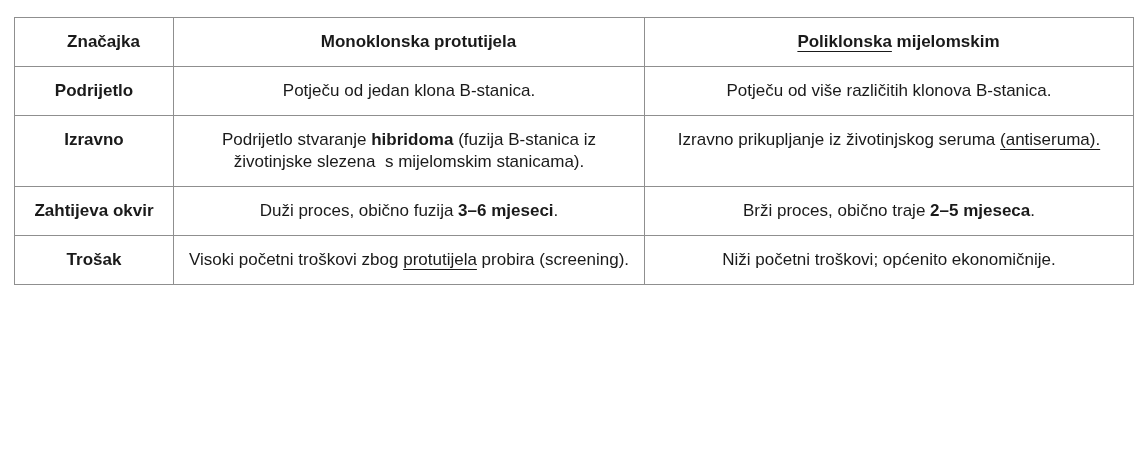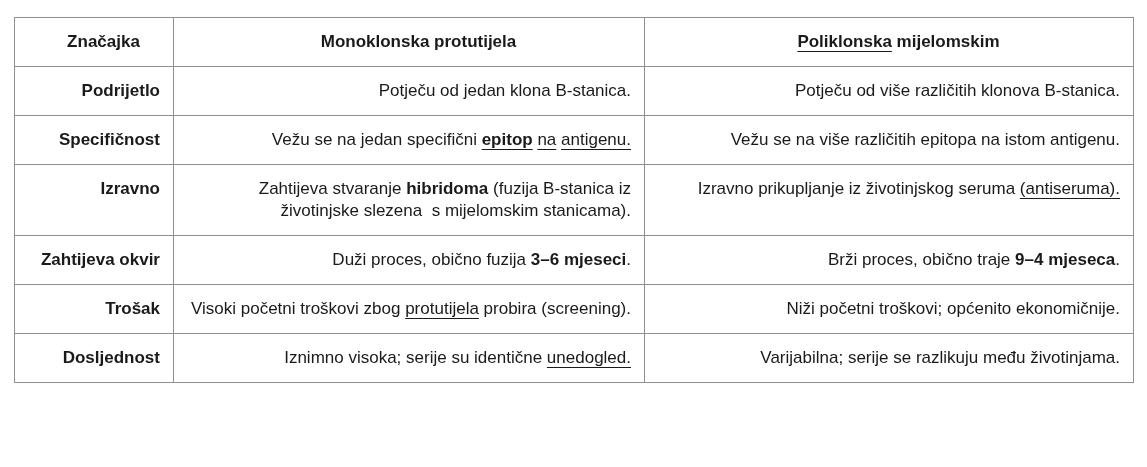--- a/index.html
+++ b/index.html
@@ -23,26 +23,25 @@
     width: 1119px;
     border: 1px solid #636363;
   }
   table.cmp th, table.cmp td {
     border: 1px solid #8f8f8f;
     padding: 13px 13px;
     vertical-align: top;
     font-size: 17px;
     line-height: 22px;
     font-weight: 400;
-    text-align: right;
+    text-align: center;
     white-space: pre-wrap;
     overflow: hidden;
   }
   table.cmp thead th {
-    text-align: center;
     font-weight: 700;
     padding-left: 32px;
   }
   table.cmp tbody th {
     font-weight: 700;
   }
   .b { font-weight: 700; }
   .sq {
     text-decoration-line: underline;
     text-decoration-style: wavy;
@@ -70,39 +69,29 @@
           <th><span class="b sq">Poliklonska</span><span class="b"> mijelomskim</span></th>
         </tr>
     </thead>
     <tbody>
         <tr>
           <th><span class="b">Podrijetlo</span></th>
           <td><span>Potječu od jedan klona B-stanica.</span></td>
           <td><span>Potječu od više različitih klonova B-stanica.</span></td>
         </tr>
         <tr>
-          <th><span class="b">Specifičnost</span></th>
-          <td><span>Vežu se na jedan specifični </span><span class="b sq">epitop</span><span> </span><span class="sq">na</span><span> </span><span class="sq">antigenu.</span></td>
-          <td><span>Vežu se na više različitih epitopa na istom antigenu.</span></td>
-        </tr>
-        <tr>
           <th><span class="b">Izravno</span></th>
-          <td><span>Zahtijeva stvaranje </span><span class="b">hibridoma</span><span> (fuzija B-stanica iz životinjske slezena  s mijelomskim stanicama).</span></td>
+          <td><span>Podrijetlo stvaranje </span><span class="b">hibridoma</span><span> (fuzija B-stanica iz životinjske slezena  s mijelomskim stanicama).</span></td>
           <td><span>Izravno prikupljanje iz životinjskog seruma </span><span class="sq">(antiseruma).</span></td>
         </tr>
         <tr>
           <th><span class="b">Zahtijeva okvir</span></th>
           <td><span>Duži proces, obično fuzija </span><span class="b">3–6 mjeseci</span><span>.</span></td>
-          <td><span>Brži proces, obično traje </span><span class="b">9–4 mjeseca</span><span>.</span></td>
+          <td><span>Brži proces, obično traje </span><span class="b">2–5 mjeseca</span><span>.</span></td>
         </tr>
         <tr>
           <th><span class="b">Trošak</span></th>
           <td><span>Visoki početni troškovi zbog </span><span class="sq">protutijela</span><span> probira (screening).</span></td>
           <td><span>Niži početni troškovi; općenito ekonomičnije.</span></td>
         </tr>
-        <tr>
-          <th><span class="b">Dosljednost</span></th>
-          <td><span>Iznimno visoka; serije su identične </span><span class="sq">unedogled.</span></td>
-          <td><span>Varijabilna; serije se razlikuju među životinjama.</span></td>
-        </tr>
       </tbody>
   </table>
 </div>
 
 </body></html>

